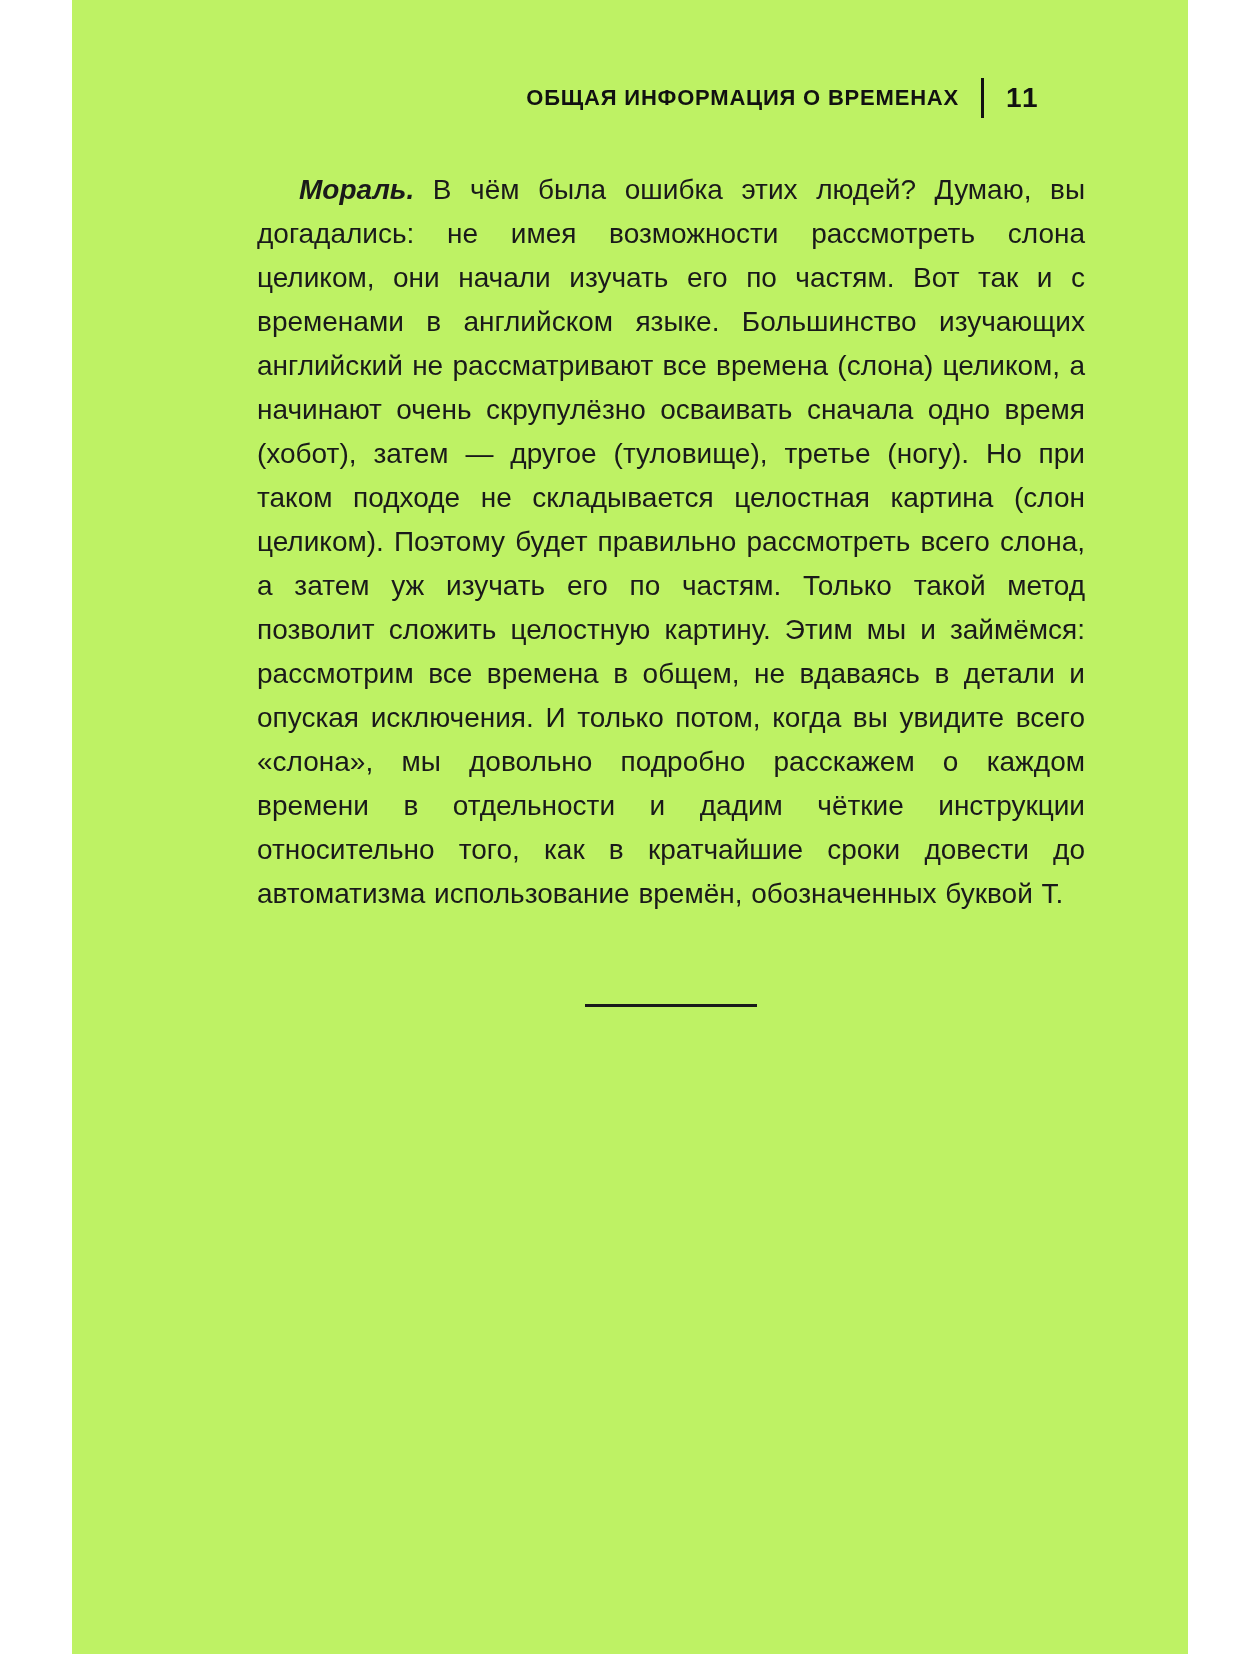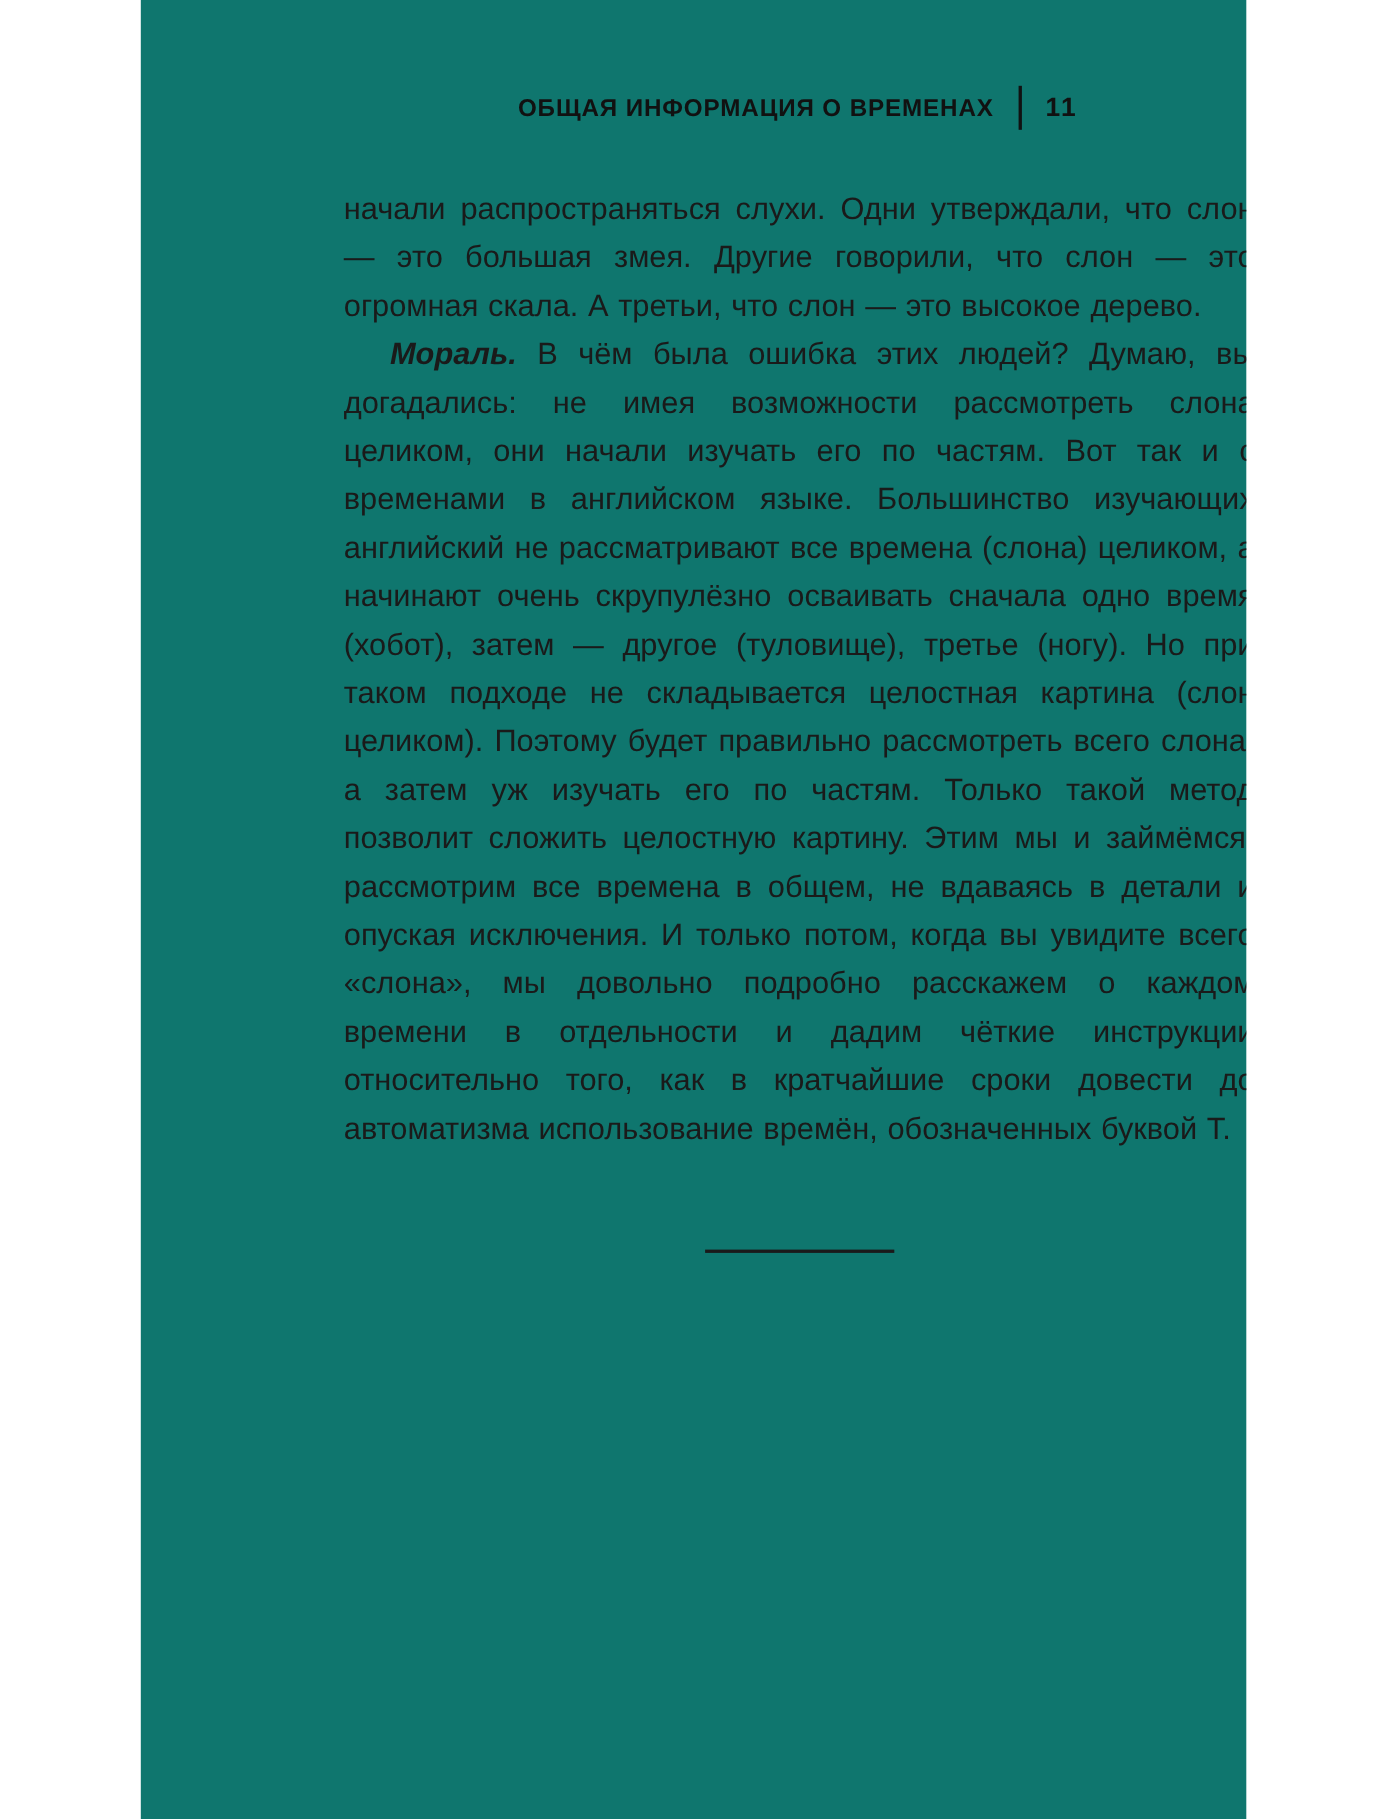--- a/index.html
+++ b/index.html
@@ -2,24 +2,24 @@
 <html lang="ru"><head>
 <meta charset="utf-8">
 <style>
   html, body {
     margin: 0;
     padding: 0;
     background: #ffffff;
   }
   .page {
     position: relative;
-    width: 1005px;
+    width: 1116px;
     height: 1654px;
     margin: 0 auto;
-    background: #0f766e;
+    background: #bef264;
     font-family: "Liberation Sans", "DejaVu Sans", sans-serif;
     color: #1a1a1a;
     overflow: hidden;
     box-sizing: border-box;
   }
   
   .running-header {
     position: absolute;
     top: 78px;
     left: 0;
@@ -37,21 +37,21 @@
     white-space: nowrap;
   }
   .running-header .header-rule {
     width: 3px;
     height: 40px;
     background: #111111;
     margin: 0 22px 0 22px;
     flex: 0 0 auto;
   }
   .running-header .page-number {
-    font-size: 24px;
+    font-size: 28px;
     font-weight: bold;
     color: #111111;
     min-width: 34px;
     text-align: left;
     letter-spacing: 2px;
   }
   
   .text-block {
     position: absolute;
     top: 168px;
@@ -86,19 +86,18 @@
 
 <div class="page">
 
   <div class="running-header">
     <span class="header-title">ОБЩАЯ ИНФОРМАЦИЯ О ВРЕМЕНАХ</span>
     <span class="header-rule"></span>
     <span class="page-number">11</span>
   </div>
 
   <div class="text-block">
-    <p>начали распространяться слухи. Одни утверждали, что слон — это большая змея. Другие говорили, что слон — это огромная скала. А третьи, что слон — это высокое дерево.</p>
     <p class="indent"><span class="moral-lead">Мораль.</span><span> В чём была ошибка этих людей? Думаю, вы догадались: не имея возможности рассмотреть слона целиком, они начали изучать его по частям. Вот так и с временами в английском языке. Большинство изучающих английский не рассматривают все времена (слона) целиком, а начинают очень скрупулёзно осваивать сначала одно время (хобот), затем — другое (туловище), третье (ногу). Но при таком подходе не складывается целостная картина (слон целиком). Поэтому будет правильно рассмотреть всего слона, а затем уж изучать его по частям. Только такой метод позволит сложить целостную картину. Этим мы и займёмся: рассмотрим все времена в общем, не вдаваясь в детали и опуская исключения. И только потом, когда вы увидите всего «слона», мы довольно подробно расскажем о каждом времени в отдельности и дадим чёткие инструкции относительно того, как в кратчайшие сроки довести до автоматизма использование времён, обозначенных буквой Т.</span></p>
 
     <div class="section-divider"></div>
   </div>
 
 </div>
 
 </body></html>

